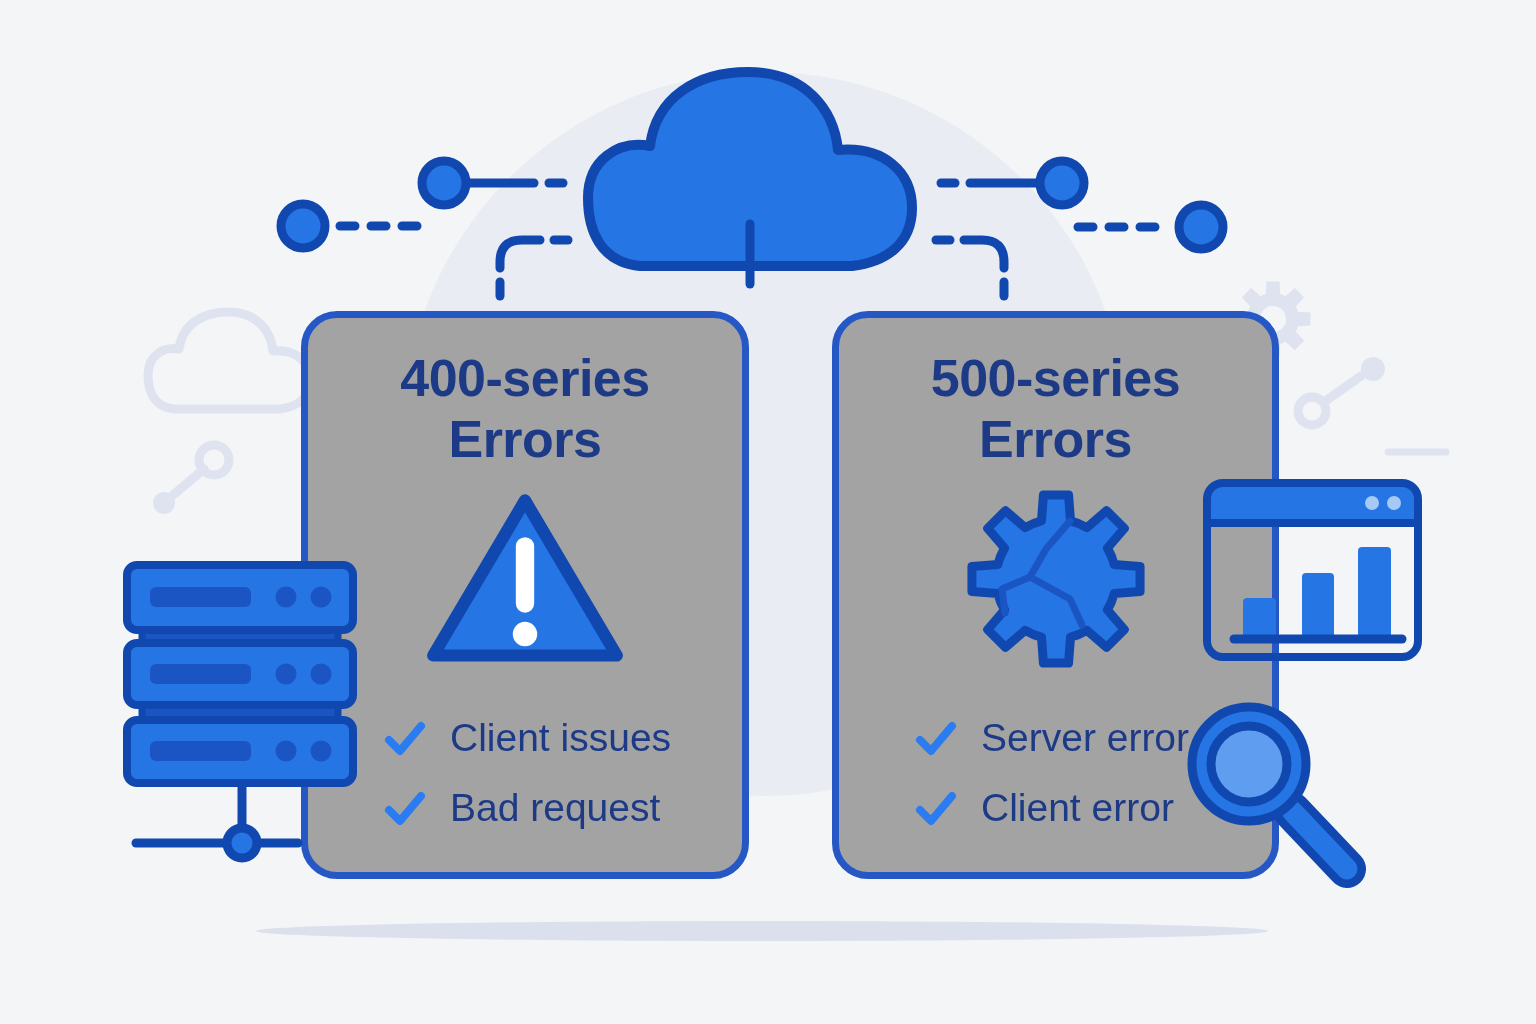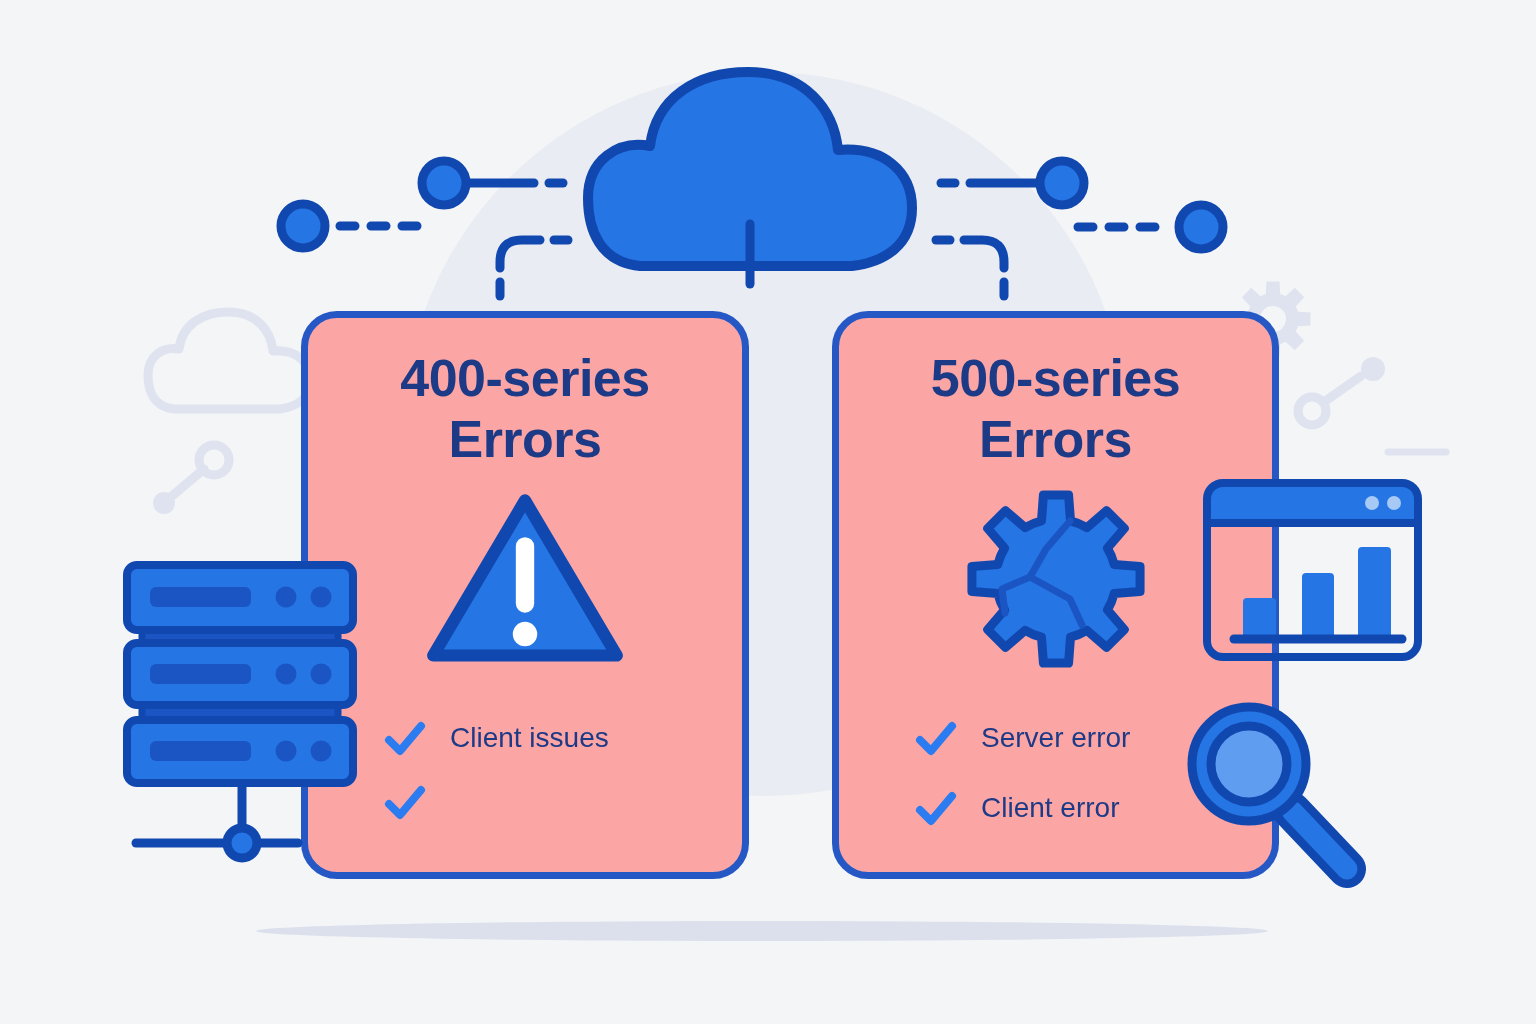--- a/index.html
+++ b/index.html
@@ -37,35 +37,35 @@
   .fill-dot{fill:var(--c-window-dot)}
   .stroke-outline{stroke:var(--c-outline-blue)}
   .stroke-gray{stroke:var(--c-decor-gray)}
   .stroke-accent{stroke:var(--c-accent-dark-blue)}
   .stroke-check{stroke:var(--c-check-blue)}
   .rc{stroke-linecap:round;stroke-linejoin:round}
 
   
   .card{
     position:absolute;z-index:2;top:311px;width:448px;height:568px;
-    background:#fca5a5;border:7px solid var(--c-card-border-blue);border-radius:36px;
+    background:#a3a3a3;border:7px solid var(--c-card-border-blue);border-radius:36px;
     display:flex;flex-direction:column;align-items:center;
   }
   .card-left{left:301px}
   .card-right{left:832px;width:447px}
   .card-title{
     margin-top:30px;text-align:center;color:var(--c-navy-text);
     font-size:52px;font-weight:bold;line-height:61px;letter-spacing:-0.5px;
   }
   .card-title span{display:block}
   .icon-wrap{margin-top:14px;height:190px;display:flex;align-items:center;justify-content:center;overflow:visible}
   .checklist{margin-top:40px;align-self:stretch;padding-left:76px;display:flex;flex-direction:column;gap:22px}
   .check-row{display:flex;align-items:center;gap:24px}
   .check-row .check-icon{width:42px;height:36px;flex:0 0 auto}
-  .check-label{font-size:28px;line-height:48px;color:var(--c-navy-text)}
+  .check-label{font-size:39px;line-height:48px;color:var(--c-navy-text)}
 </style>
 </head>
 <body>
 
 <div class="stage">
 
   <svg class="layer bg-layer" viewBox="0 0 1536 1024">
 
     <circle cx="765" cy="434" r="362" class="fill-circle-bg"></circle>
 
@@ -136,20 +136,21 @@
       <div class="check-row">
         <svg class="check-icon" viewBox="0 0 42 36">
           <path d="M5 20 L16 31 L37 6" class="fill-none stroke-check rc" stroke-width="8"></path>
         </svg>
         <span class="check-label">Client issues</span>
       </div>
       <div class="check-row">
         <svg class="check-icon" viewBox="0 0 42 36">
           <path d="M5 20 L16 31 L37 6" class="fill-none stroke-check rc" stroke-width="8"></path>
         </svg>
+        <span class="check-label">Bad request</span>
       </div>
     </div>
   </div>
 
   <div class="card card-right">
     <div class="card-title">
       <span>500-series</span>
       <span>Errors</span>
     </div>
     <div class="icon-wrap">

